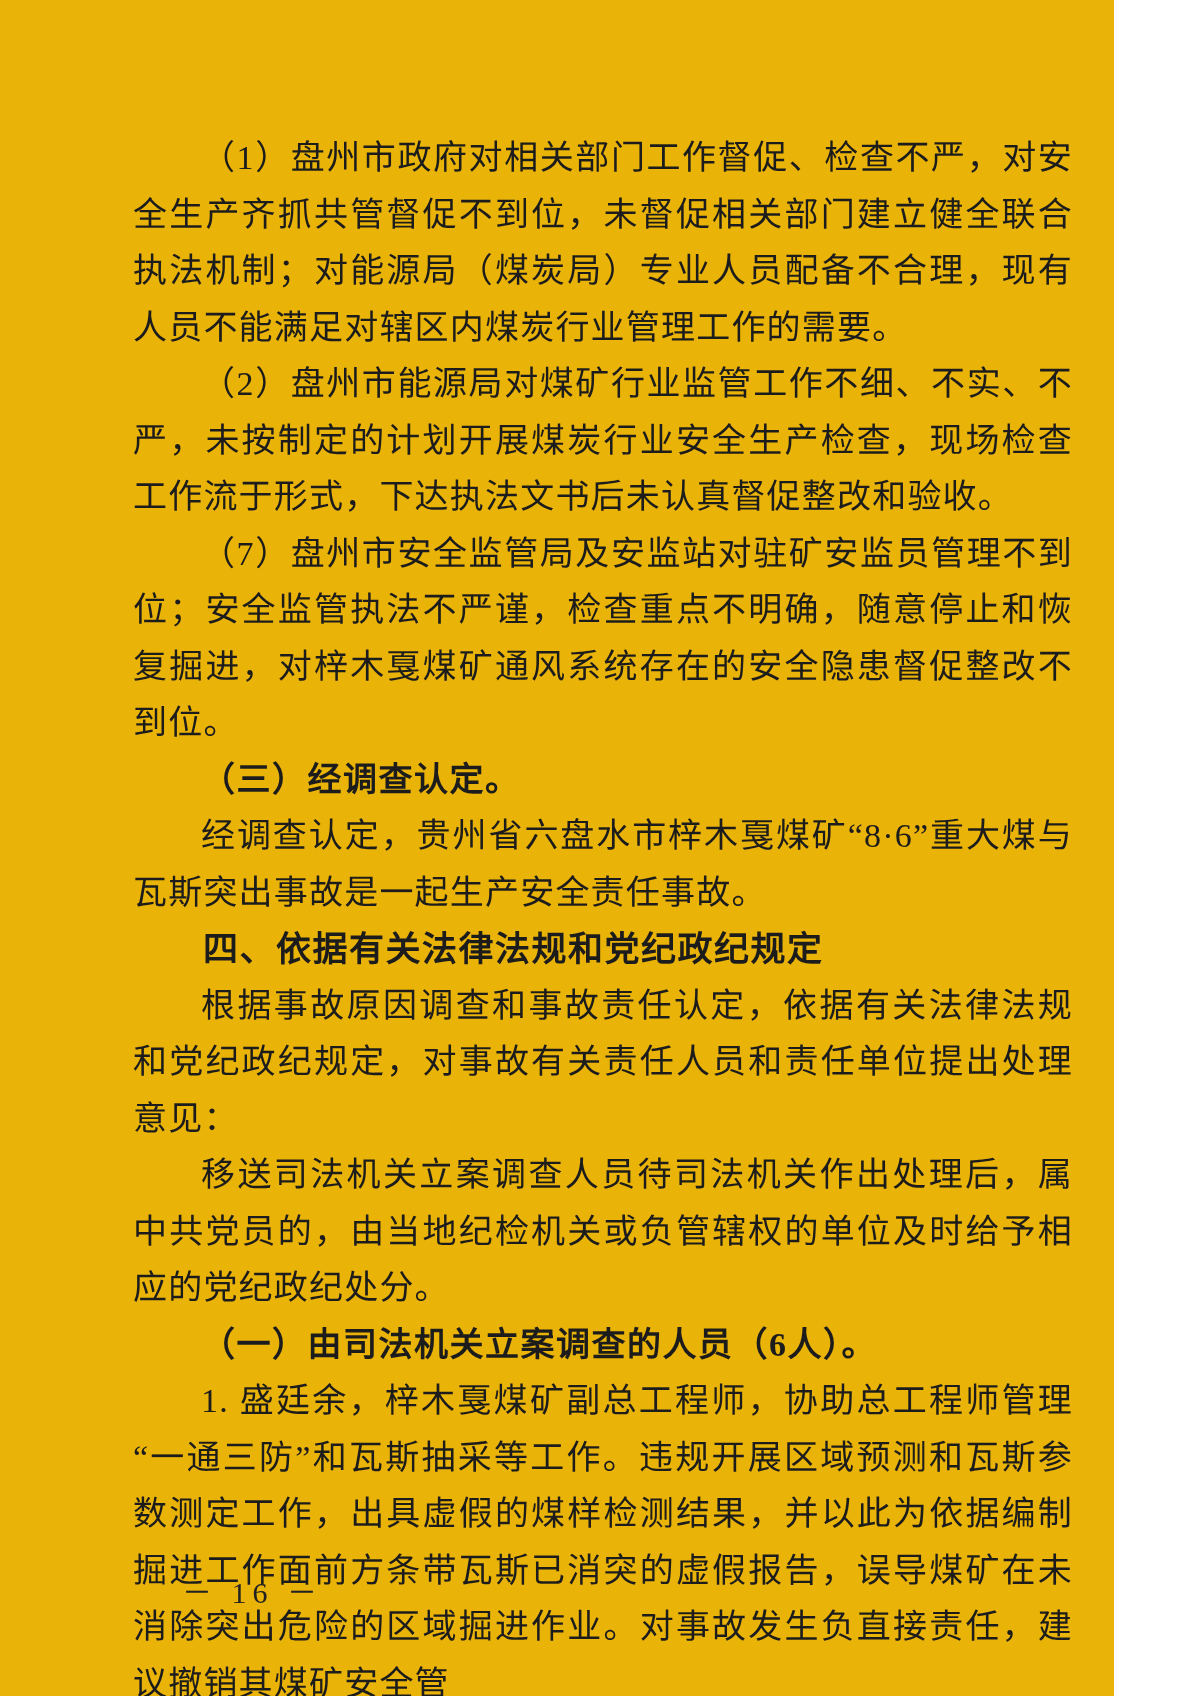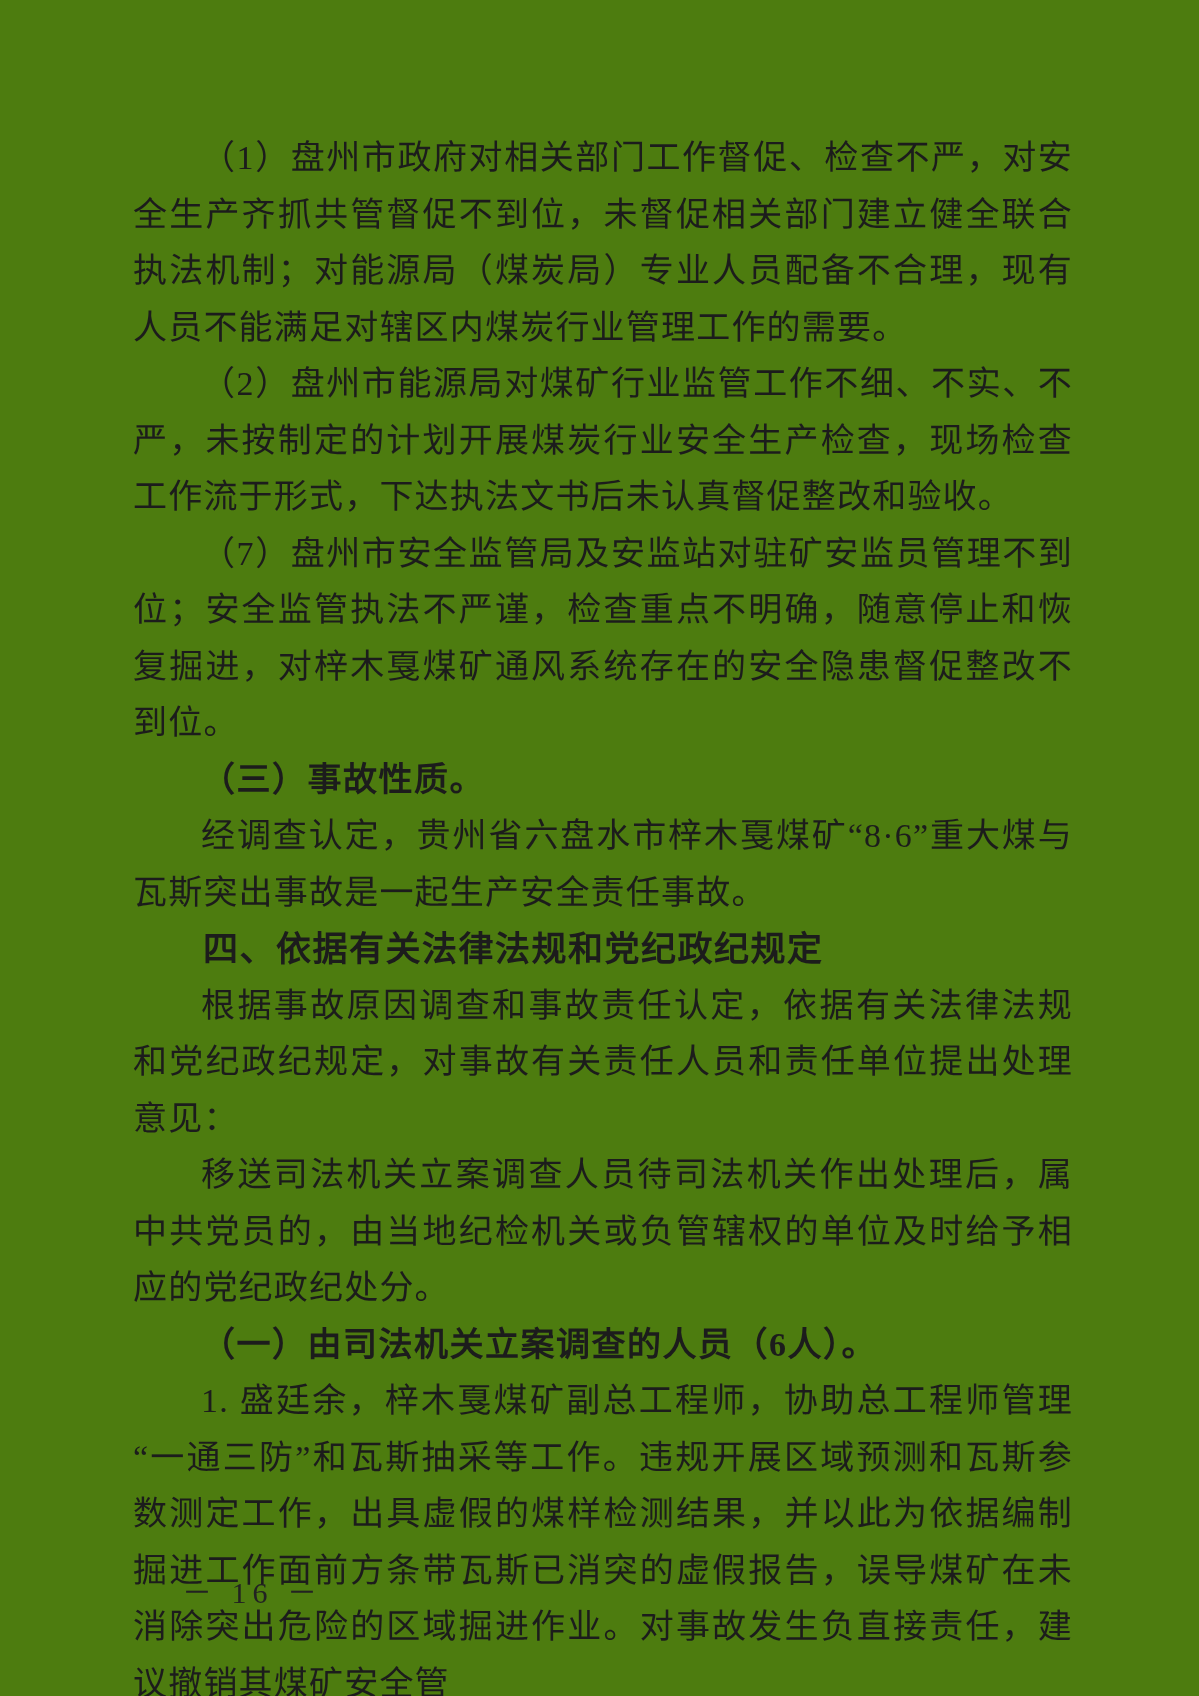--- a/index.html
+++ b/index.html
@@ -1,20 +1,20 @@
 <!DOCTYPE html>
 <html lang="zh-CN"><head>
 <meta charset="utf-8">
 <style>
   html, body { margin: 0; padding: 0; background: #ffffff; }
   .page {
     position: relative;
-    width: 1199px;
+    width: 1114px;
     height: 1696px;
-    background: #4d7c0f;
+    background: #eab308;
     overflow: hidden;
   }
   .text-block {
     position: absolute;
     left: 133px;
     top: 130px;
     width: 940px;
     font-family: "Liberation Serif", "DejaVu Serif", serif;
     font-size: 34px;
     line-height: 56.5px;
@@ -61,21 +61,21 @@
 
 <div class="page">
 
   <main class="text-block">
     <p class="body-paragraph">（1）盘州市政府对相关部门工作督促、检查不严，对安全生产齐抓共管督促不到位，未督促相关部门建立健全联合执法机制；对能源局（煤炭局）专业人员配备不合理，现有人员不能满足对辖区内煤炭行业管理工作的需要。</p>
 
     <p class="body-paragraph">（2）盘州市能源局对煤矿行业监管工作不细、不实、不严，未按制定的计划开展煤炭行业安全生产检查，现场检查工作流于形式，下达执法文书后未认真督促整改和验收。</p>
 
     <p class="body-paragraph">（7）盘州市安全监管局及安监站对驻矿安监员管理不到位；安全监管执法不严谨，检查重点不明确，随意停止和恢复掘进，对梓木戛煤矿通风系统存在的安全隐患督促整改不到位。</p>
 
-    <h3 class="kai-heading">（三）事故性质。</h3>
+    <h3 class="kai-heading">（三）经调查认定。</h3>
 
     <p class="body-paragraph">经调查认定，贵州省六盘水市梓木戛煤矿“8·6”重大煤与瓦斯突出事故是一起生产安全责任事故。</p>
 
     <h2 class="hei-heading">四、依据有关法律法规和党纪政纪规定</h2>
 
     <p class="body-paragraph">根据事故原因调查和事故责任认定，依据有关法律法规和党纪政纪规定，对事故有关责任人员和责任单位提出处理意见：</p>
 
     <p class="body-paragraph">移送司法机关立案调查人员待司法机关作出处理后，属中共党员的，由当地纪检机关或负管辖权的单位及时给予相应的党纪政纪处分。</p>
 
     <h3 class="kai-heading">（一）由司法机关立案调查的人员（6人）。</h3>

